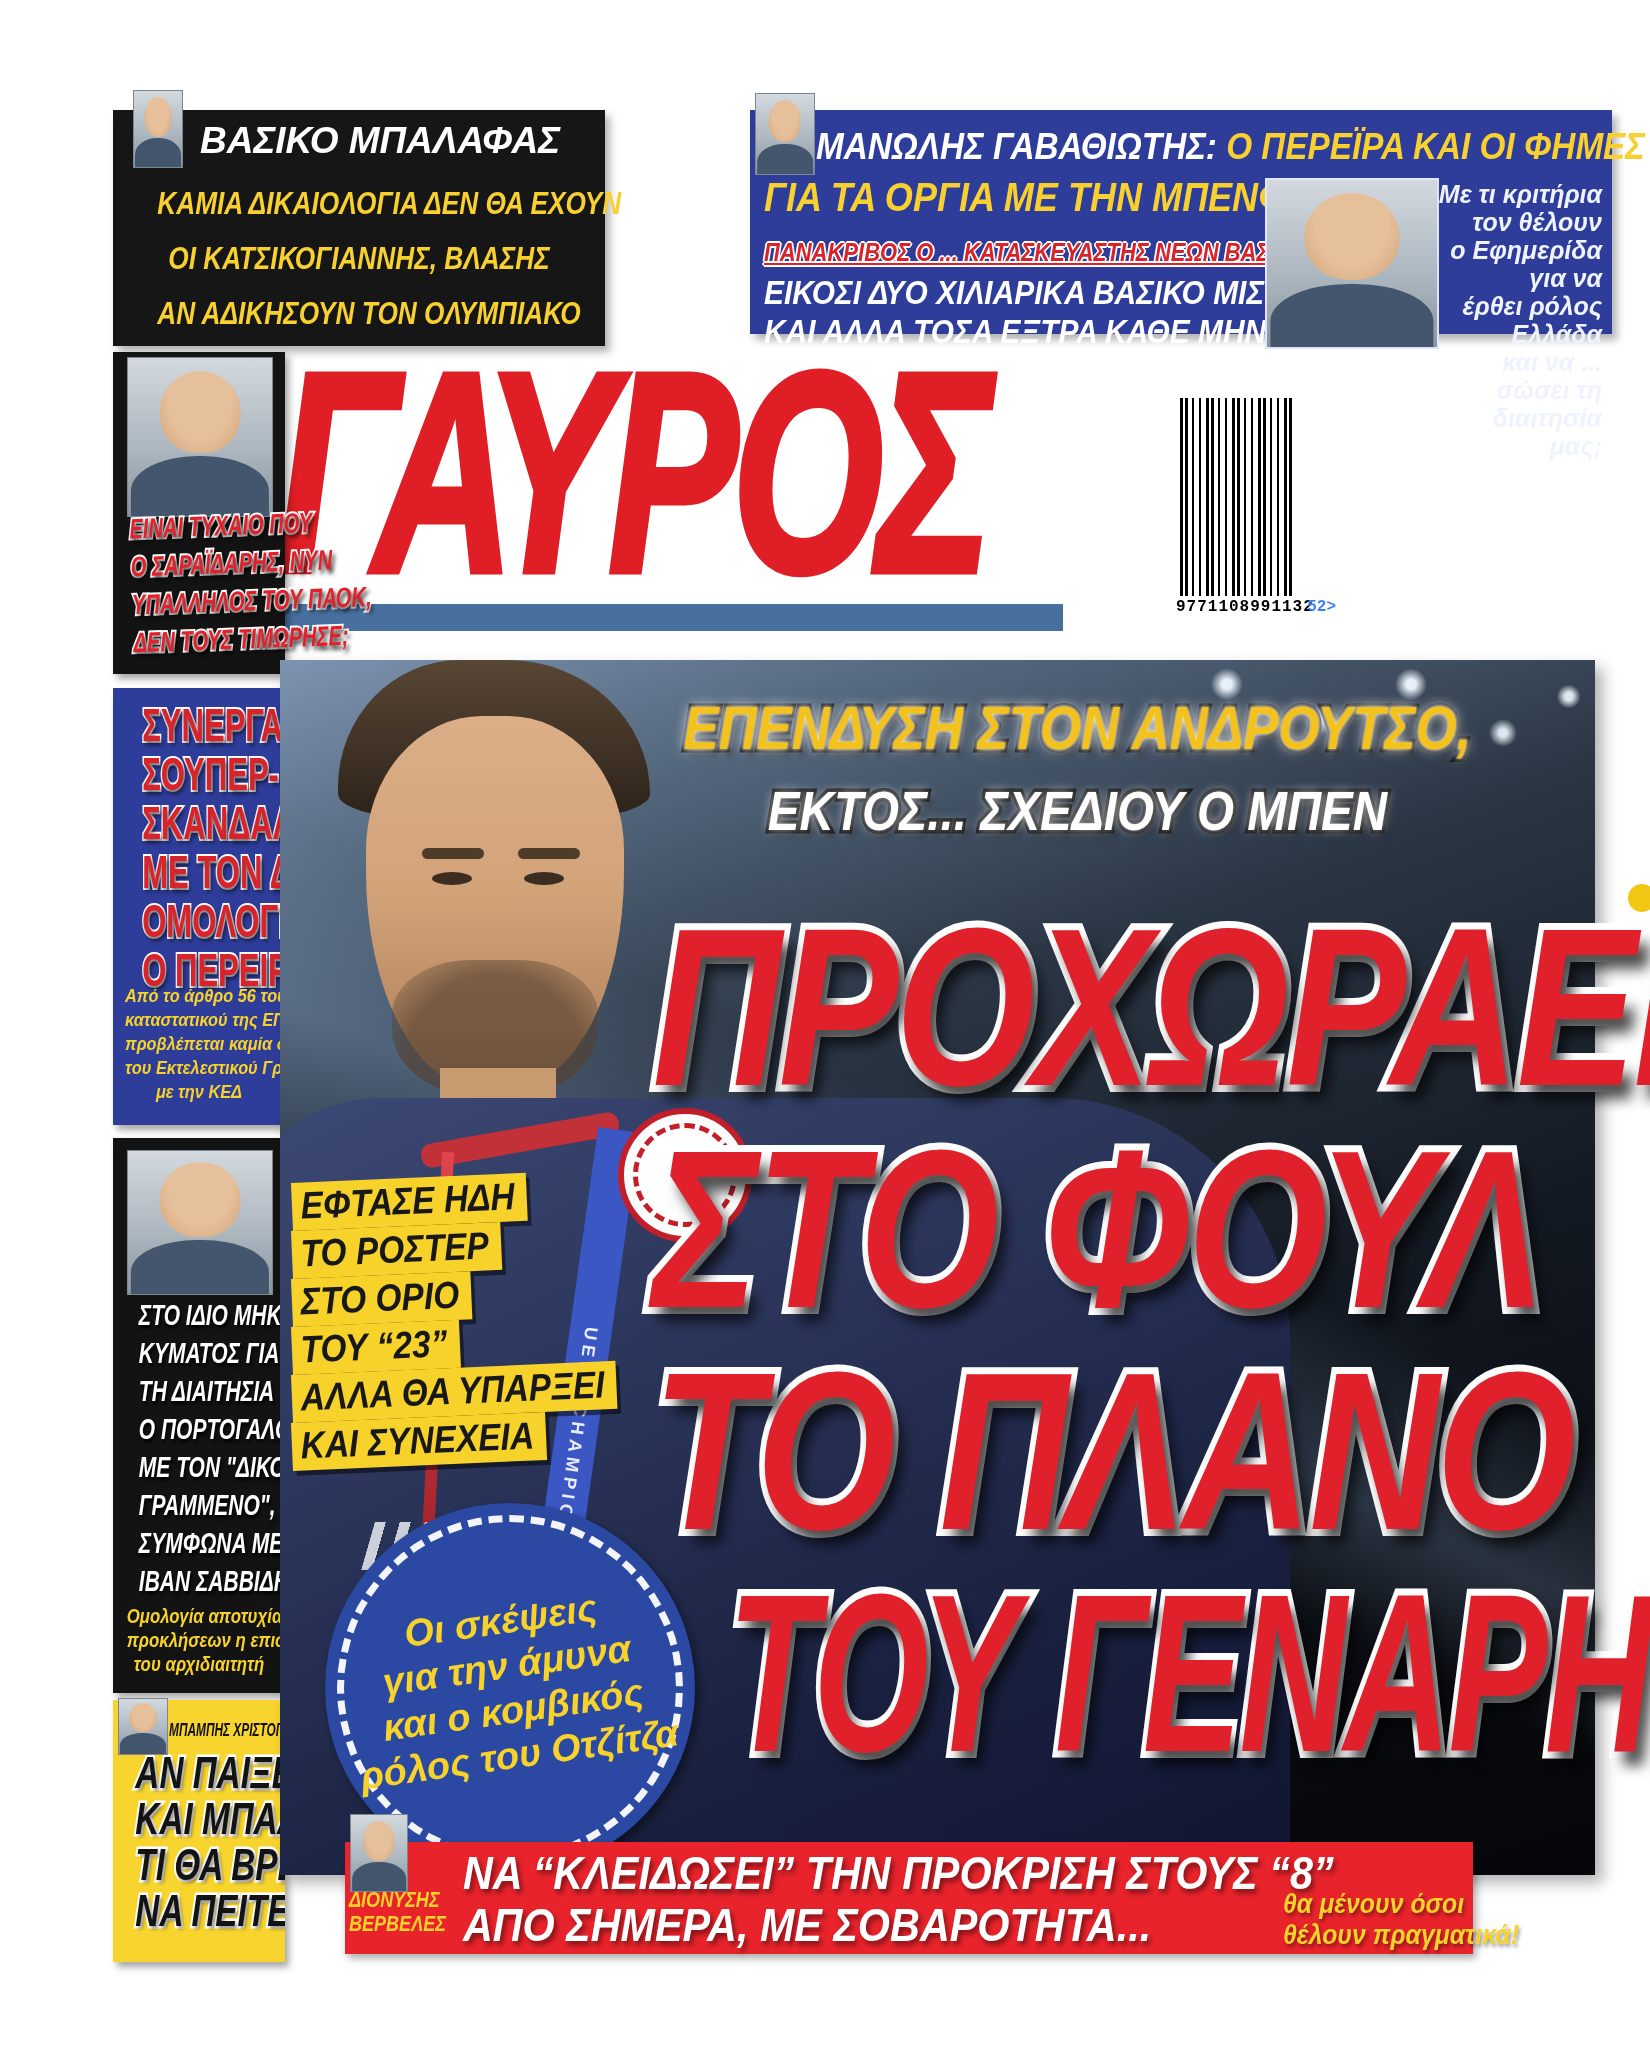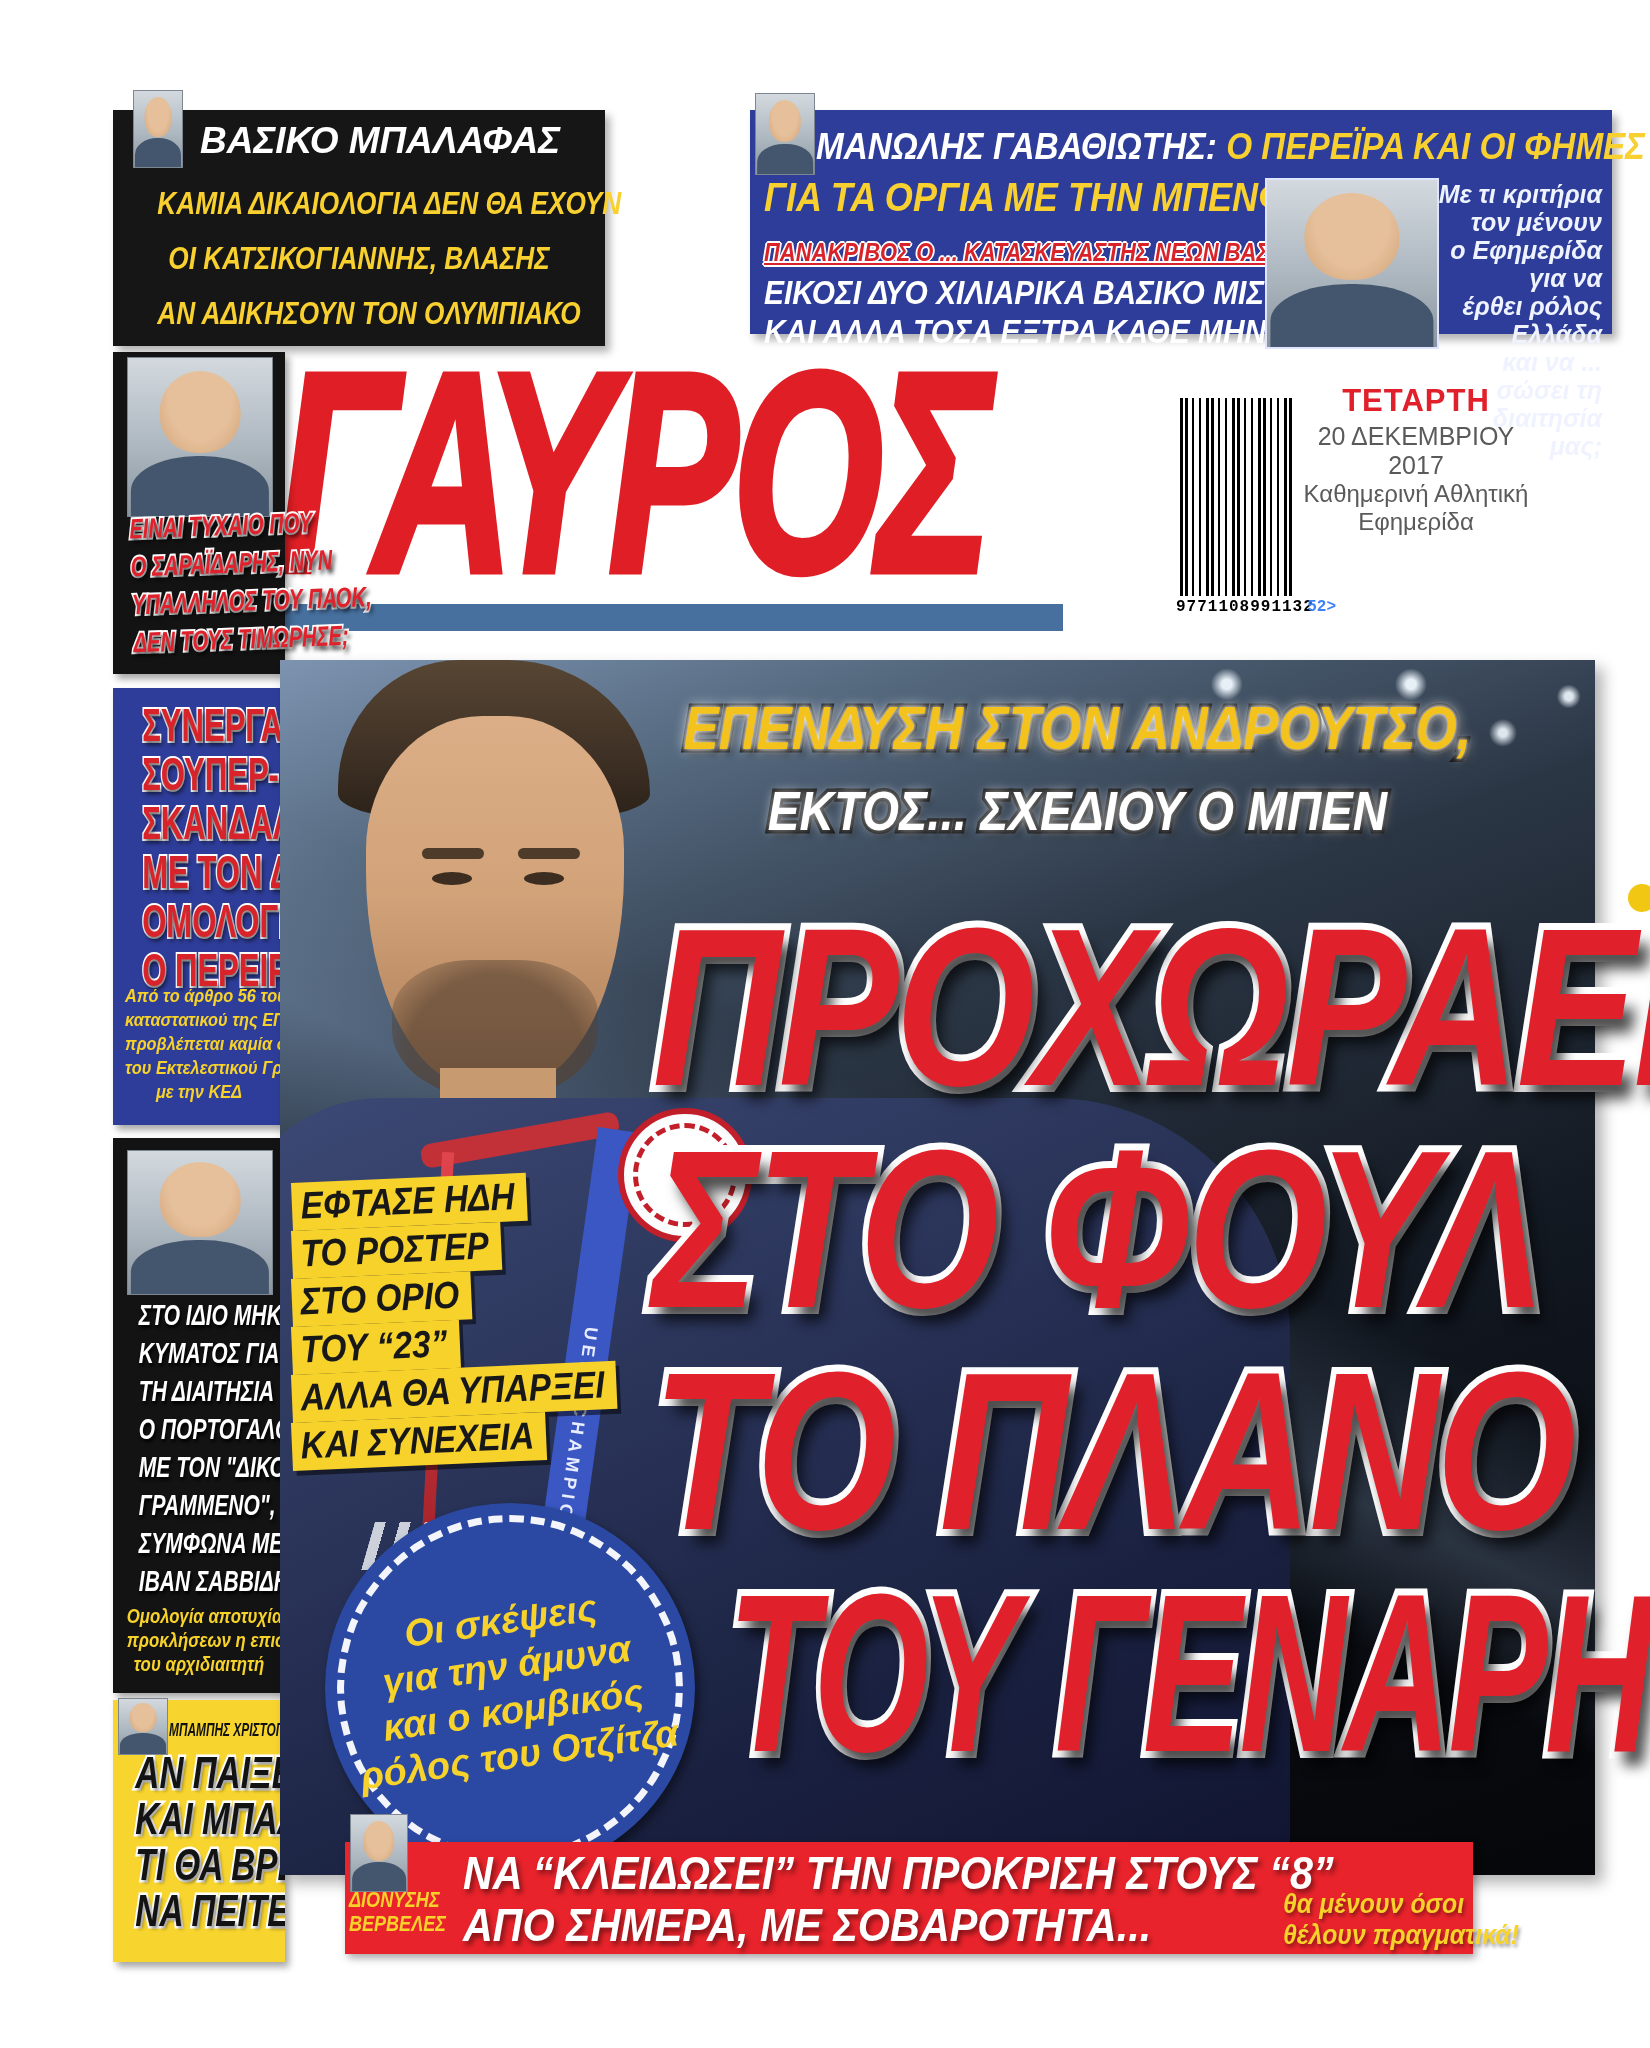--- a/index.html
+++ b/index.html
@@ -196,44 +196,38 @@
       <span>ΜΑΝΩΛΗΣ ΓΑΒΑΘΙΩΤΗΣ:</span>
       <span class="yel">Ο ΠΕΡΕΪΡΑ ΚΑΙ ΟΙ ΦΗΜΕΣ</span>
     </div>
     <div class="abs tr-line2">ΓΙΑ ΤΑ ΟΡΓΙΑ ΜΕ ΤΗΝ ΜΠΕΝΦΙΚΑ</div>
     <div class="abs tr-kicker ow-sm">ΠΑΝΑΚΡΙΒΟΣ Ο ... ΚΑΤΑΣΚΕΥΑΣΤΗΣ ΝΕΩΝ ΒΑΣΕΩΝ:</div>
     <div class="abs tr-sub" style="top:163px;">ΕΙΚΟΣΙ ΔΥΟ ΧΙΛΙΑΡΙΚΑ ΒΑΣΙΚΟ ΜΙΣΘΟ</div>
     <div class="abs tr-sub" style="top:202px;">ΚΑΙ ΑΛΛΑ ΤΟΣΑ ΕΞΤΡΑ ΚΑΘΕ ΜΗΝΑ!</div>
     <div class="portrait tr-photo"></div>
     <div class="abs tr-note">
       <div>Με τι κριτήρια</div>
-      <div>τον μένουν</div>
+      <div>τον θέλουν</div>
       <div>ο Εφημερίδα για να</div>
       <div>έρθει ρόλος Ελλάδα</div>
       <div>και να ... σώσει τη</div>
       <div>διαιτησία μας;</div>
     </div>
   </div>
   <div class="portrait" style="left:755px;top:93px;width:58px;height:80px;"></div>
 
   <div class="abs masthead">ΓΑΥΡΟΣ</div>
   <div class="abs m-stripe"></div>
 
   <div class="abs barcode">
     <div class="bars"></div>
     <div class="num">9771108991132</div>
     <div class="issue">52&gt;</div>
   </div>
 
-  <div class="abs dateblock">
-    <div class="day">ΤΕΤΑΡΤΗ</div>
-    <div class="date">20 ΔΕΚΕΜΒΡΙΟΥ 2017</div>
-    <div class="tag">Καθημερινή Αθλητική</div>
-    <div class="tag">Εφημερίδα</div>
-  </div>
 
   <div class="sb sb1"></div>
   <div class="portrait sb1-photo"></div>
   <div class="abs sb1-lines">
     <div>ΕΙΝΑΙ ΤΥΧΑΙΟ ΠΟΥ</div>
     <div>Ο ΣΑΡΑΪΔΑΡΗΣ, ΝΥΝ</div>
     <div>ΥΠΑΛΛΗΛΟΣ ΤΟΥ ΠΑΟΚ,</div>
     <div>ΔΕΝ ΤΟΥΣ ΤΙΜΩΡΗΣΕ;</div>
   </div>
 

